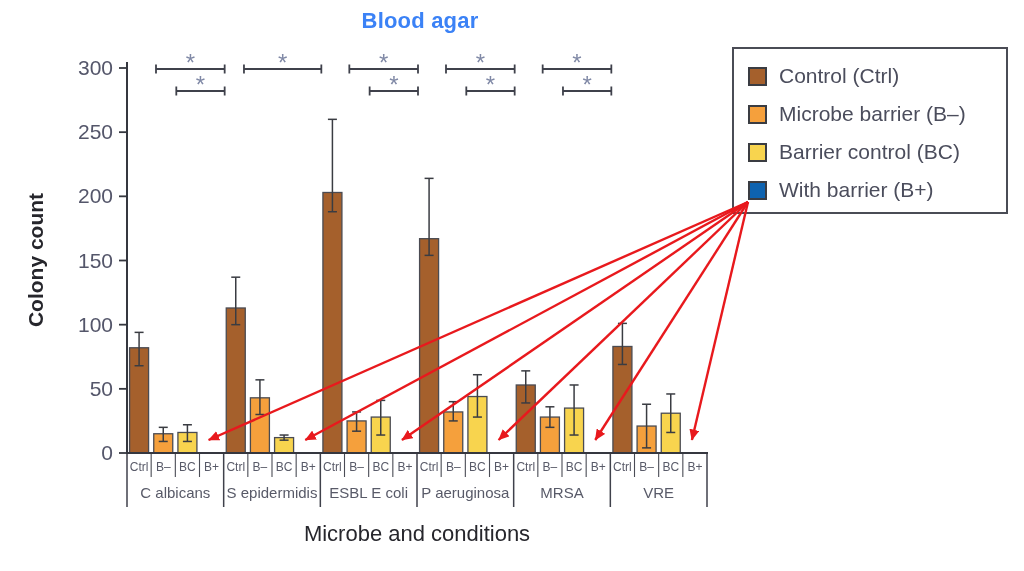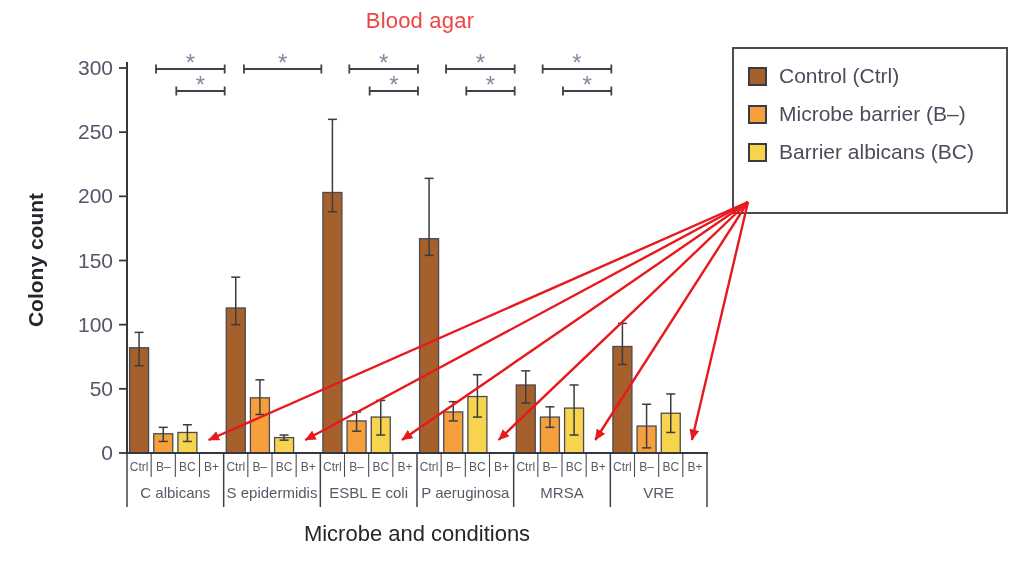--- a/index.html
+++ b/index.html
@@ -1,21 +1,21 @@
 <!DOCTYPE html>
 <html><head>
 <meta charset="utf-8">
 <style>
   html,body{margin:0;padding:0;background:#ffffff;}
   .fig{position:relative;width:1024px;height:571px;background:#ffffff;overflow:hidden;
        font-family:"Liberation Sans",sans-serif;}
   .fig *{box-sizing:border-box;}
   #chart{position:absolute;left:0;top:0;z-index:2;pointer-events:none;}
   .title{position:absolute;left:0;top:8px;width:840px;text-align:center;z-index:3;
-         font-size:22px;font-weight:normal;color:#ef4444;letter-spacing:0.2px;}
+         font-size:22px;font-weight:bold;color:#3b82f6;letter-spacing:0.2px;}
   .xlab{position:absolute;left:0;top:521px;width:834px;text-align:center;z-index:3;
         font-size:22px;font-weight:normal;color:#26262c;}
   .ylab{position:absolute;left:-163px;top:247px;width:400px;height:26px;z-index:3;
         transform:rotate(-90deg);text-align:center;font-size:21px;font-weight:bold;color:#26262c;}
   .legend{position:absolute;left:732px;top:47px;width:276px;height:167px;z-index:1;
           background:#ffffff;border:2px solid #4a4c55;padding:8px 0 0 14px;}
   .li{display:flex;align-items:center;height:38px;}
   .sw{width:19px;height:19px;border:2px solid #3a3c42;margin-right:12px;flex:0 0 auto;}
   .ll{font-size:21px;color:#4b4d5c;white-space:nowrap;}
 </style>
@@ -27,21 +27,25 @@
     <div class="li">
       <span class="sw" style="background: rgb(165, 96, 44);"></span>
       <span class="ll">Control (Ctrl)</span>
     </div>
     <div class="li">
       <span class="sw" style="background: rgb(245, 160, 60);"></span>
       <span class="ll">Microbe barrier (B–)</span>
     </div>
     <div class="li">
       <span class="sw" style="background: rgb(248, 212, 78);"></span>
-      <span class="ll">Barrier albicans (BC)</span>
+      <span class="ll">Barrier control (BC)</span>
+    </div>
+    <div class="li">
+      <span class="sw" style="background: rgb(14, 99, 176);"></span>
+      <span class="ll">With barrier (B+)</span>
     </div>
   </div>
 
   <svg id="chart" width="1024" height="571" viewBox="0 0 1024 571">
       <defs>
         <marker id="ah" markerWidth="12" markerHeight="10" refX="10.5" refY="5" orient="auto" markerUnits="userSpaceOnUse">
           <path d="M0,0 L11,5 L0,10 Z" fill="#E8191D"></path>
         </marker>
       </defs>
       <line x1="156" y1="69" x2="224.66666666666669" y2="69" stroke="#3f414b" stroke-width="1.8"></line>

